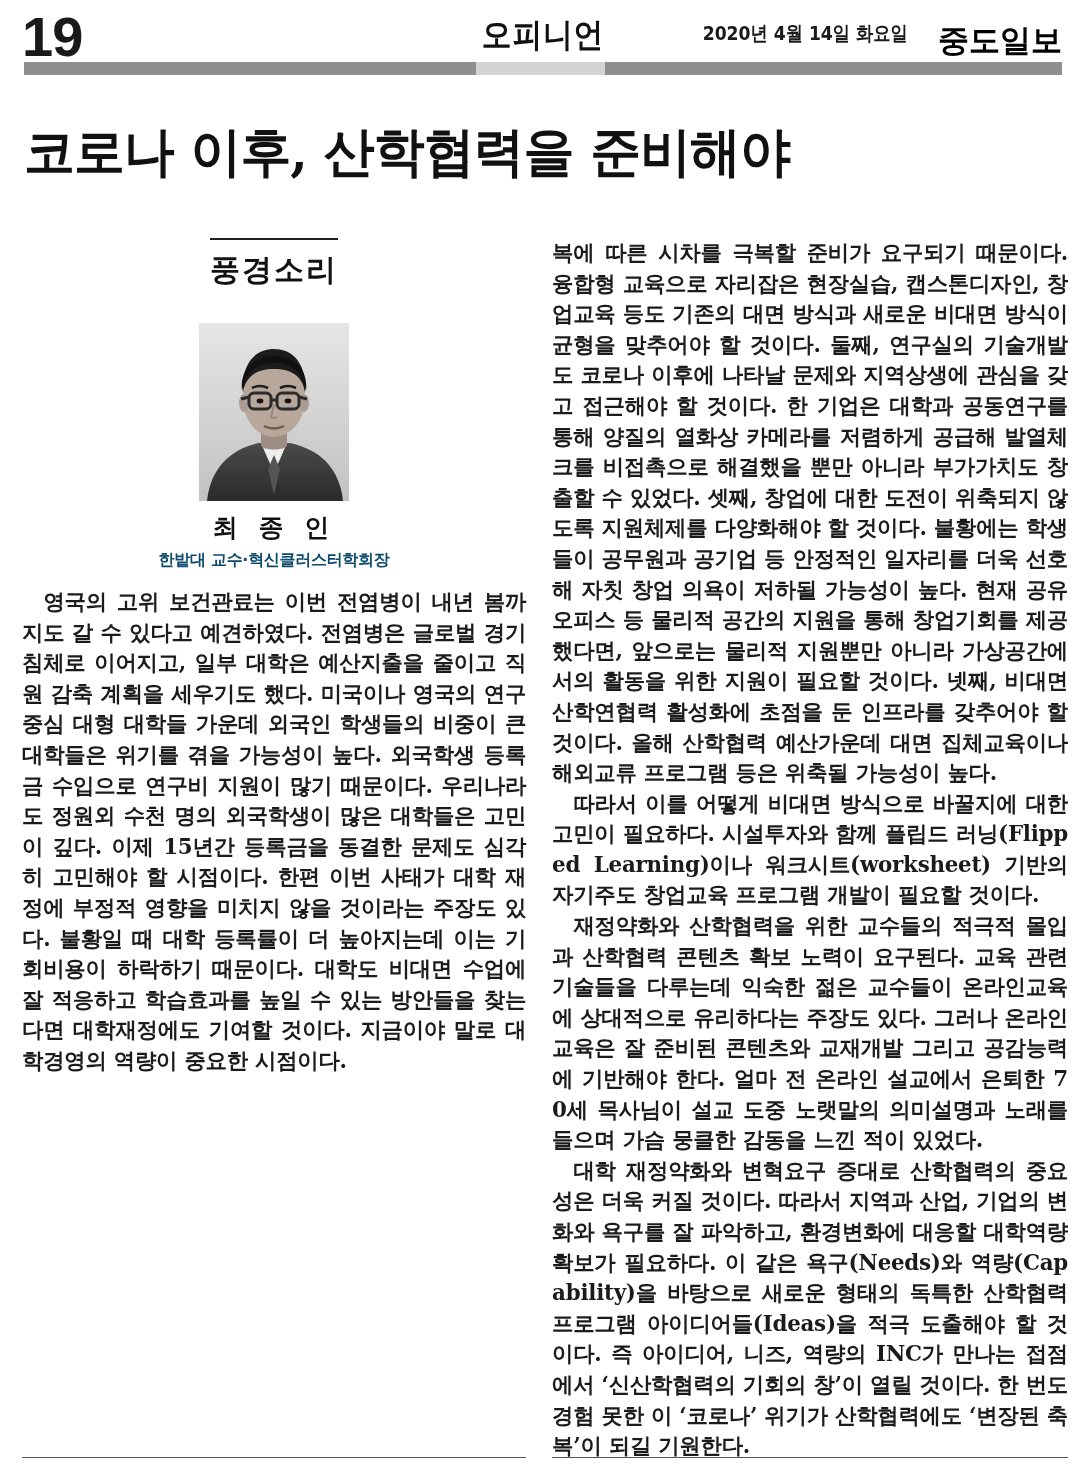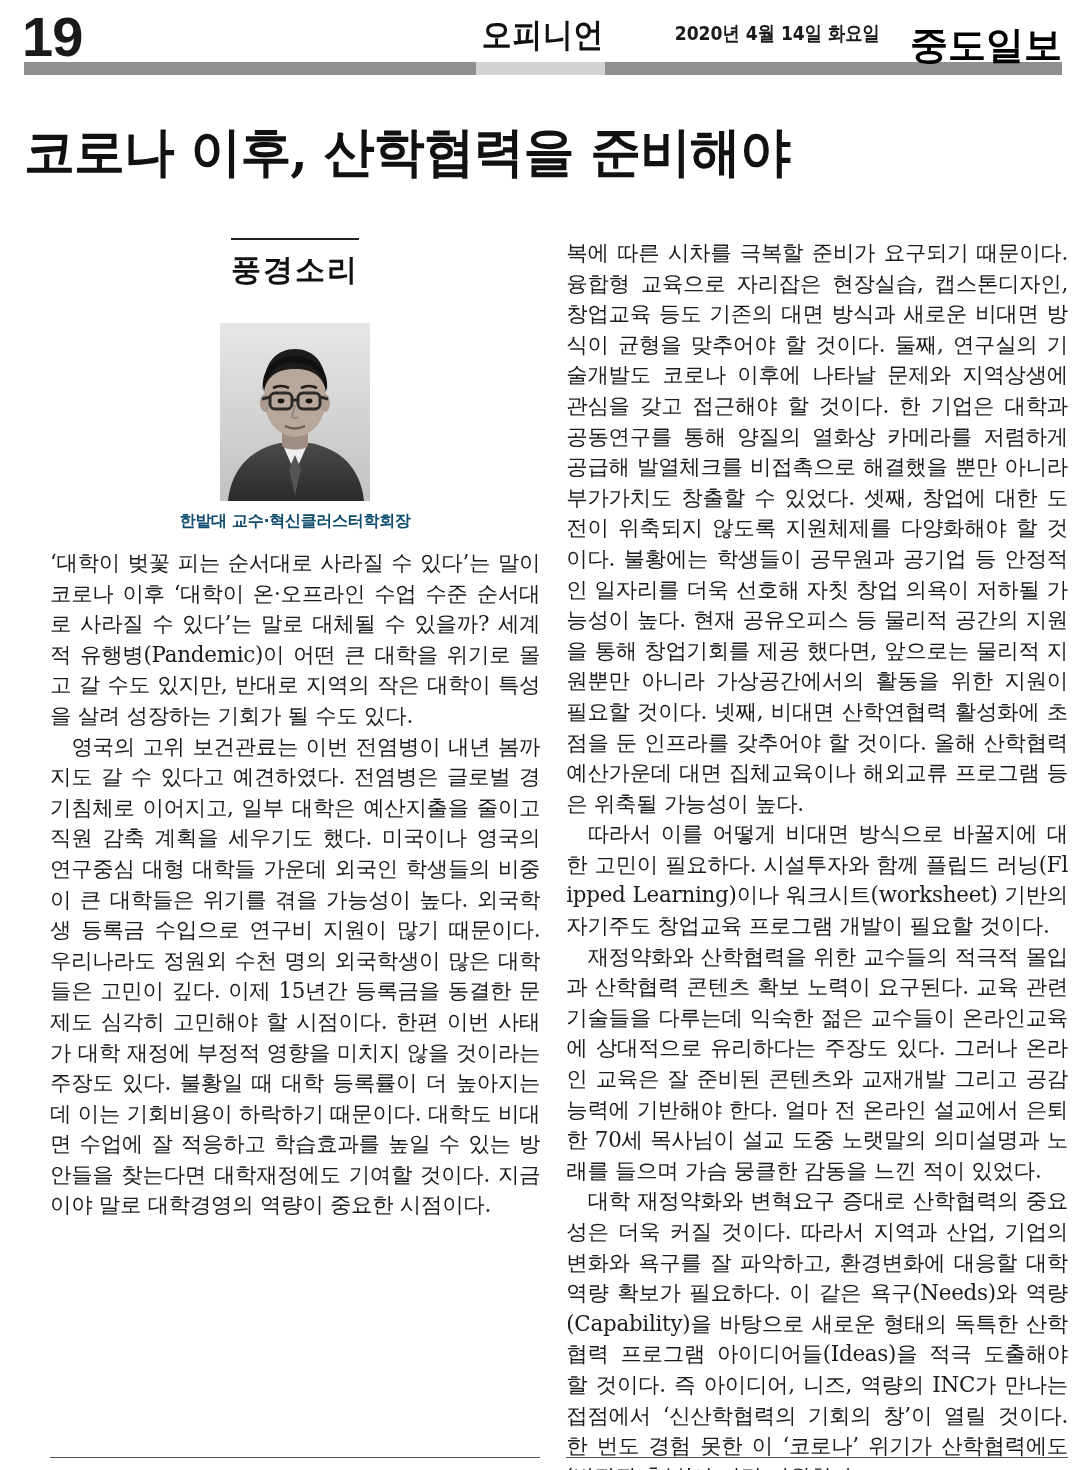--- a/index.html
+++ b/index.html
@@ -58,21 +58,21 @@
     font-family: "DejaVu Sans", "Liberation Sans", sans-serif;
     font-size: 20px;
     font-weight: 700;
     color: #1a1a1a;
     transform: scaleX(0.86);
     transform-origin: right baseline;
     white-space: nowrap;
   }
   .paper-name {
     font-family: "DejaVu Sans", "Liberation Sans", sans-serif;
-    font-size: 38px;
+    font-size: 31px;
     font-weight: 700;
     letter-spacing: 0px;
     color: #000;
     white-space: nowrap;
   }
 
   
   .rule-bar {
     display: flex;
     height: 13px;
@@ -99,21 +99,20 @@
 
   
   .columns {
     position: absolute;
     top: 238px;
     left: 22px;
     right: 18px;
     bottom: 0;
     display: flex;
     gap: 26px;
-    margin-left: 28px;
   }
   .col {
     width: 510px;
     position: relative;
   }
   .col-right { width: 522px; }
 
   
   .author-block {
     text-align: center;
@@ -162,20 +161,21 @@
   .body-text p {
     margin: 0;
     font-family: "DejaVu Serif", "Liberation Serif", serif;
     font-size: 21.4px;
     line-height: 30.6px;
     color: #1b1b1b;
     text-align: justify;
     text-justify: inter-character;
     letter-spacing: -0.25px;
     word-break: break-all;
+    font-weight: bold;
   }
   .body-text p.indent { text-indent: 1em; }
 
   .col-left .body-text { margin-top: 12px; }
   .col-right .body-text { margin-top: 0px; }
 
   
   .bottom-rule {
     position: absolute;
     left: 0;
@@ -255,25 +255,25 @@
 
           <path d="M53 65 Q61 61 69 65" stroke="#201d1a" stroke-width="2.6" fill="none"></path>
           <path d="M81 65 Q89 61 97 65" stroke="#201d1a" stroke-width="2.6" fill="none"></path>
 
           <path d="M75 82 L72 94 Q75 96 78 94" stroke="#97877c" stroke-width="2" fill="none"></path>
 
           <path d="M65 103 Q75 108 85 103" stroke="#6e5c52" stroke-width="2.4" fill="none"></path>
         </svg>
       </div>
 
+      <div class="author-name">최 종 인</div>
       <div class="author-title">한밭대 교수·혁신클러스터학회장</div>
     </div>
 
     <div class="body-text">
-      <p>‘대학이 벚꽃 피는 순서대로 사라질 수 있다’는 말이 코로나 이후 ‘대학이 온·오프라인 수업 수준 순서대로 사라질 수 있다’는 말로 대체될 수 있을까? 세계적 유행병(Pandemic)이 어떤 큰 대학을 위기로 몰고 갈 수도 있지만, 반대로 지역의 작은 대학이 특성을 살려 성장하는 기회가 될 수도 있다.</p>
       <p class="indent">영국의 고위 보건관료는 이번 전염병이 내년 봄까지도 갈 수 있다고 예견하였다. 전염병은 글로벌 경기침체로 이어지고, 일부 대학은 예산지출을 줄이고 직원 감축 계획을 세우기도 했다. 미국이나 영국의 연구중심 대형 대학들 가운데 외국인 학생들의 비중이 큰 대학들은 위기를 겪을 가능성이 높다. 외국학생 등록금 수입으로 연구비 지원이 많기 때문이다. 우리나라도 정원외 수천 명의 외국학생이 많은 대학들은 고민이 깊다. 이제 15년간 등록금을 동결한 문제도 심각히 고민해야 할 시점이다. 한편 이번 사태가 대학 재정에 부정적 영향을 미치지 않을 것이라는 주장도 있다. 불황일 때 대학 등록률이 더 높아지는데 이는 기회비용이 하락하기 때문이다. 대학도 비대면 수업에 잘 적응하고 학습효과를 높일 수 있는 방안들을 찾는다면 대학재정에도 기여할 것이다. 지금이야 말로 대학경영의 역량이 중요한 시점이다.</p>
     </div>
 
     <div class="bottom-rule"></div>
   </div>
 
   <div class="col col-right">
     <div class="body-text">
       <p>복에 따른 시차를 극복할 준비가 요구되기 때문이다. 융합형 교육으로 자리잡은 현장실습, 캡스톤디자인, 창업교육 등도 기존의 대면 방식과 새로운 비대면 방식이 균형을 맞추어야 할 것이다. 둘째, 연구실의 기술개발도 코로나 이후에 나타날 문제와 지역상생에 관심을 갖고 접근해야 할 것이다. 한 기업은 대학과 공동연구를 통해 양질의 열화상 카메라를 저렴하게 공급해 발열체크를 비접촉으로 해결했을 뿐만 아니라 부가가치도 창출할 수 있었다. 셋째, 창업에 대한 도전이 위축되지 않도록 지원체제를 다양화해야 할 것이다. 불황에는 학생들이 공무원과 공기업 등 안정적인 일자리를 더욱 선호해 자칫 창업 의욕이 저하될 가능성이 높다. 현재 공유오피스 등 물리적 공간의 지원을 통해 창업기회를 제공 했다면, 앞으로는 물리적 지원뿐만 아니라 가상공간에서의 활동을 위한 지원이 필요할 것이다. 넷째, 비대면 산학연협력 활성화에 초점을 둔 인프라를 갖추어야 할 것이다. 올해 산학협력 예산가운데 대면 집체교육이나 해외교류 프로그램 등은 위축될 가능성이 높다.</p>
       <p class="indent">따라서 이를 어떻게 비대면 방식으로 바꿀지에 대한 고민이 필요하다. 시설투자와 함께 플립드 러닝(Flipped Learning)이나 워크시트(worksheet) 기반의 자기주도 창업교육 프로그램 개발이 필요할 것이다.</p>

